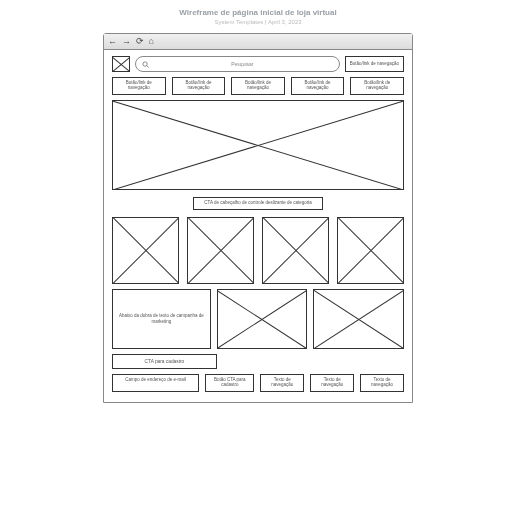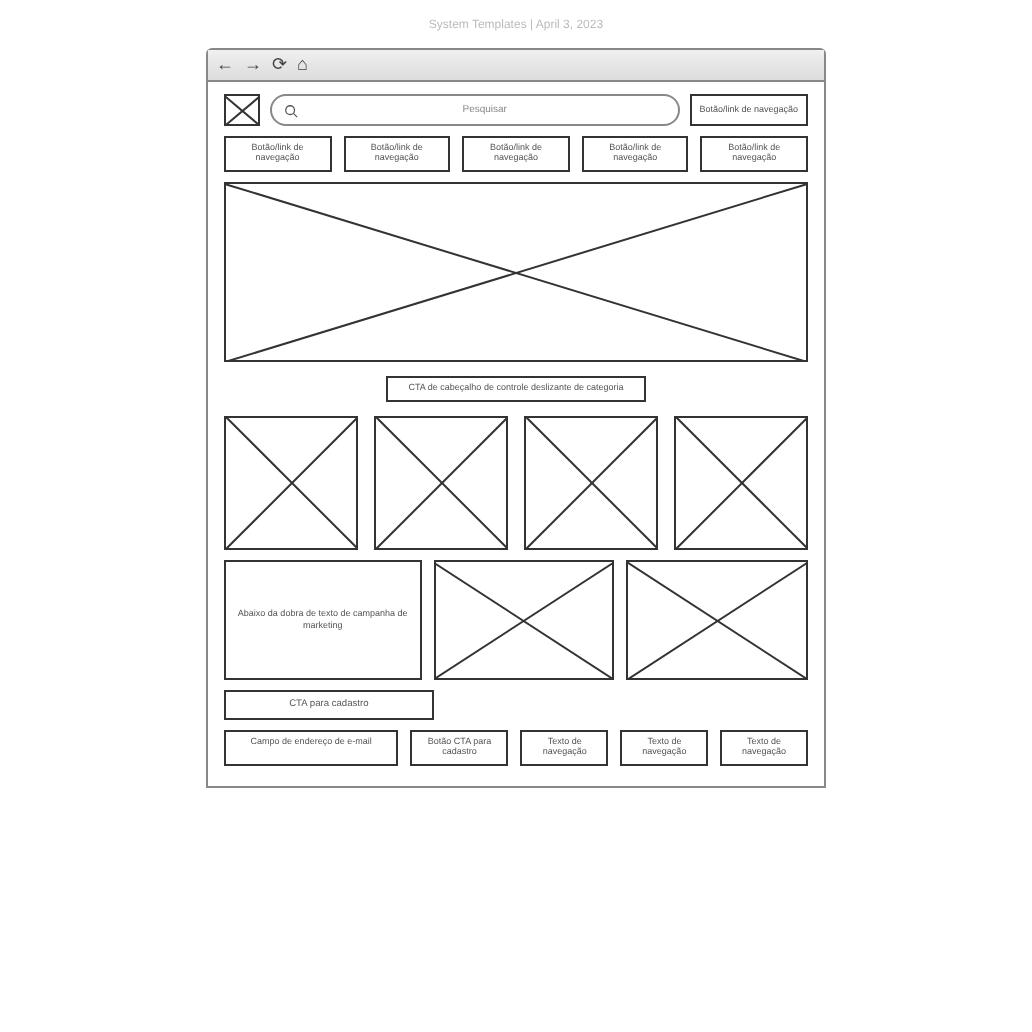--- a/index.html
+++ b/index.html
@@ -238,20 +238,21 @@
     padding: 3px 2px;
     text-align: center;
     font-size: 4.5px;
     line-height: 1.1;
   }
 </style>
 </head>
 <body>
 
 <div class="page-title-area">
+  <div class="page-title">Wireframe de página inicial de loja virtual</div>
   <div class="page-subtitle">System Templates | April 3, 2023</div>
 </div>
 
 <div class="browser-window">
 
   <div class="browser-chrome">
     <span>←</span>
     <span>→</span>
     <span>⟳</span>
     <span>⌂</span>

